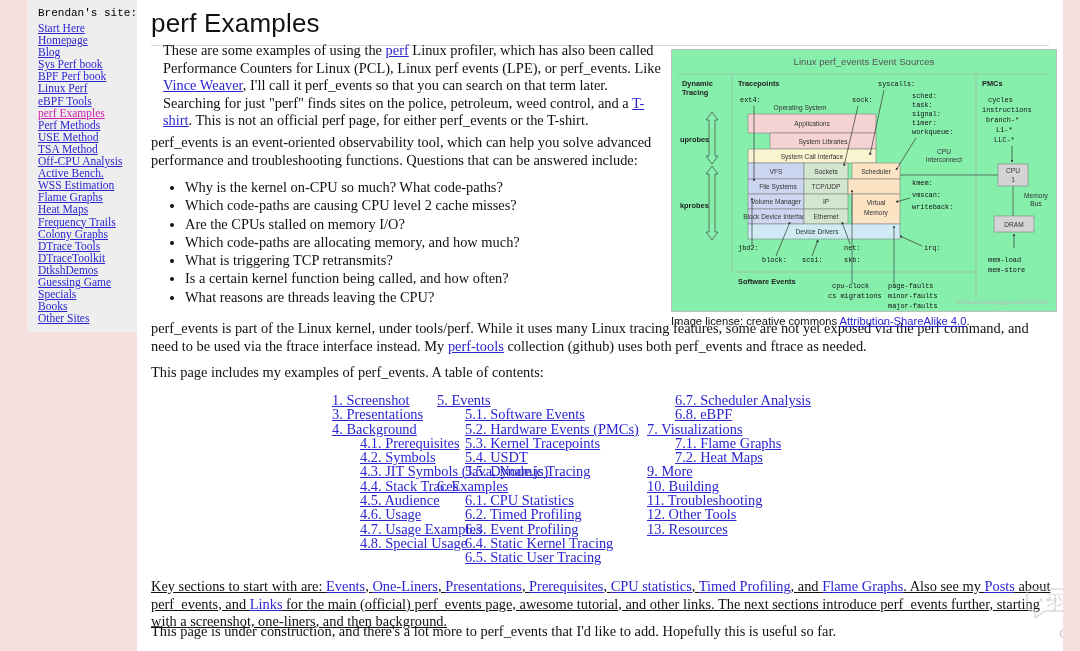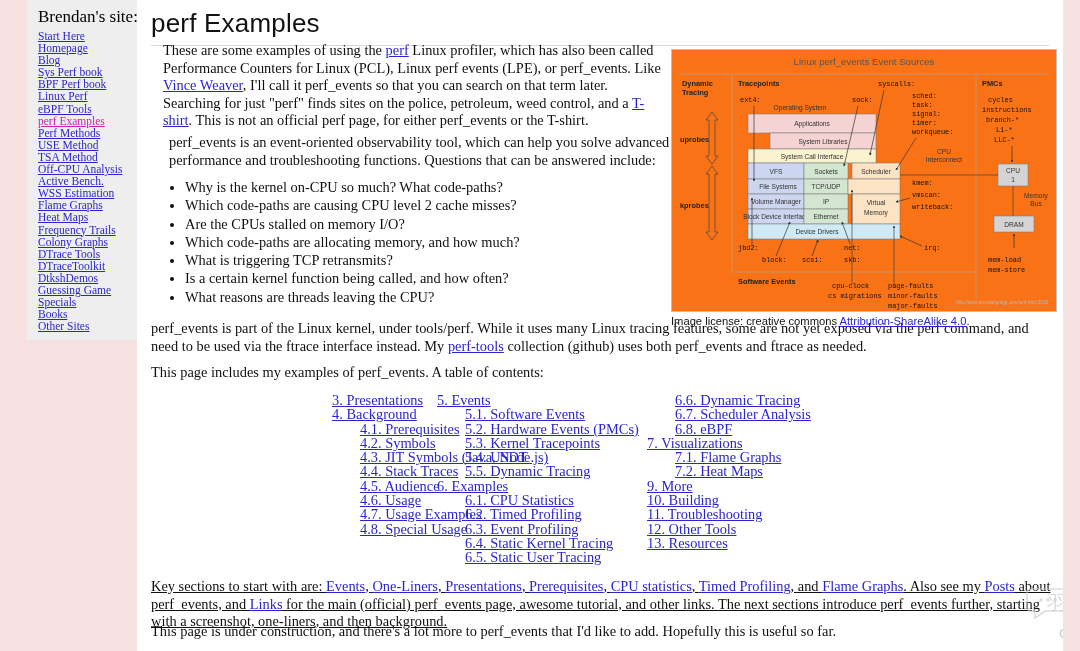--- a/index.html
+++ b/index.html
@@ -13,22 +13,22 @@
   #sidebar{
     position:absolute;left:0;top:0;width:137px;height:651px;
     background:#f7e0e0;
   }
   #sidebox{
     position:absolute;left:27px;top:0;width:110px;
     background:#eeeeee;
     padding:6px 0 8px 0;
   }
   #sidebox .site-title{
-    font-size:17px;color:#000;padding:1px 0 3px 11px;
-    font-family:Liberation Serif, serif;
+    font-size:11px;color:#000;padding:1px 0 3px 11px;
+    font-family:Liberation Mono, monospace;
     white-space:nowrap;
     text-align:right;
   }
   #sidebox .nav-link{
     display:block;font-size:11.5px;line-height:12.1px;
     padding-left:11px;color:#2b25d0;text-decoration:underline;
     white-space:nowrap;cursor:pointer;
   }
   #sidebox .nav-link.current{color:#cc22aa;}
 
@@ -54,38 +54,38 @@
   }
 
   .para{
     position:absolute;
     font-size:14.4px;line-height:17.6px;color:#101010;
     text-align:left;
   }
   a.inl{color:#2b25d0;text-decoration:underline;cursor:pointer;}
 
   #p1{left:14px;top:42px;width:505px;margin-left:12px;}
-  #p2{left:32px;top:134px;width:505px;}
+  #p2{left:14px;top:134px;width:505px;}
   #bullets{
     position:absolute;left:14px;top:178px;width:505px;
     margin:0;padding:0 0 0 34px;
     font-size:14.4px;line-height:18.3px;color:#101010;
   }
   #bullets li{margin:0;padding:0;}
   #p3{left:14px;top:320px;width:890px;}
   #p4{left:14px;top:364px;width:880px;}
   #p5{left:14px;top:578px;width:900px;text-decoration:underline;}
   #p6{left:14px;top:623px;width:900px;}
 
   
   #figure{
     position:absolute;left:534px;top:49px;width:386px;
   }
   #figure .fig-frame{
-    border:1px solid #bfbfbf;background:#f97316;
+    border:1px solid #bfbfbf;background:#86efac;
     width:384px;height:261px;position:relative;overflow:hidden;text-align:right;
   }
   #fig-caption{
     font-size:11.2px;color:#101010;margin-top:3px;
     font-family:Liberation Sans, sans-serif;
   }
 
   
   #watermark{
     position:absolute;left:880px;top:583px;width:190px;height:62px;
@@ -181,20 +181,21 @@
       <li>Is a certain kernel function being called, and how often?</li>
       <li>What reasons are threads leaving the CPU?</li>
     </ul>
 
   <div class="para" id="p3"><span>perf_events is part of the Linux kernel, under tools/perf. While it uses many Linux tracing features, some are not yet exposed via the perf command, and need to be used via the ftrace interface instead. My </span><a class="inl">perf-tools</a><span> collection (github) uses both perf_events and ftrace as needed.</span></div>
 
   <div class="para" id="p4">This page includes my examples of perf_events. A table of contents:</div>
 
   <div id="toc">
     <div class="toc-col c1" id="toc-col1">
+        <a class="toc-item">1. Screenshot</a>
         <a class="toc-item">3. Presentations</a>
         <a class="toc-item">4. Background</a>
         <a class="toc-item sub">4.1. Prerequisites</a>
         <a class="toc-item sub">4.2. Symbols</a>
         <a class="toc-item sub">4.3. JIT Symbols (Java, Node.js)</a>
         <a class="toc-item sub">4.4. Stack Traces</a>
         <a class="toc-item sub">4.5. Audience</a>
         <a class="toc-item sub">4.6. Usage</a>
         <a class="toc-item sub">4.7. Usage Examples</a>
         <a class="toc-item sub">4.8. Special Usage</a>
@@ -207,21 +208,20 @@
         <a class="toc-item sub">5.4. USDT</a>
         <a class="toc-item sub">5.5. Dynamic Tracing</a>
         <a class="toc-item">6. Examples</a>
         <a class="toc-item sub">6.1. CPU Statistics</a>
         <a class="toc-item sub">6.2. Timed Profiling</a>
         <a class="toc-item sub">6.3. Event Profiling</a>
         <a class="toc-item sub">6.4. Static Kernel Tracing</a>
         <a class="toc-item sub">6.5. Static User Tracing</a>
       </div>
     <div class="toc-col c3" id="toc-col3">
-        <a class="toc-item sub">6.6. Dynamic Tracing</a>
         <a class="toc-item sub">6.7. Scheduler Analysis</a>
         <a class="toc-item sub">6.8. eBPF</a>
         <a class="toc-item">7. Visualizations</a>
         <a class="toc-item sub">7.1. Flame Graphs</a>
         <a class="toc-item sub">7.2. Heat Maps</a>
         <a class="toc-item">9. More</a>
         <a class="toc-item">10. Building</a>
         <a class="toc-item">11. Troubleshooting</a>
         <a class="toc-item">12. Other Tools</a>
         <a class="toc-item">13. Resources</a>

